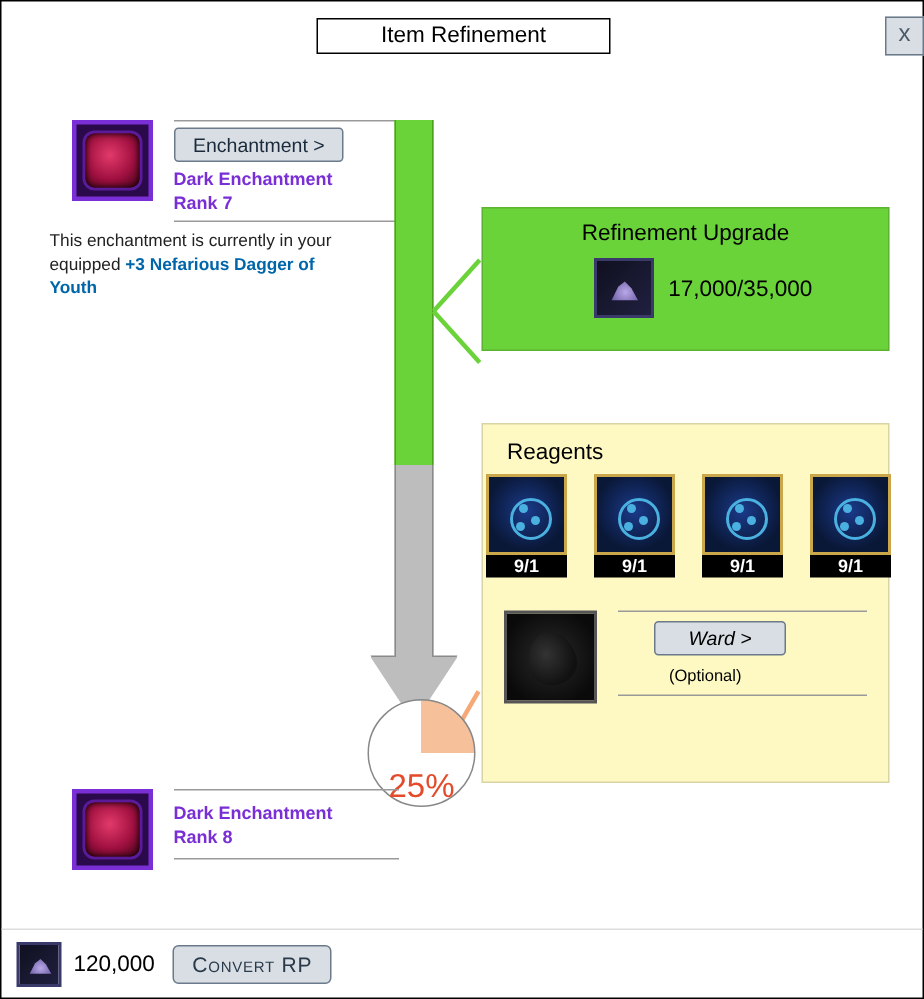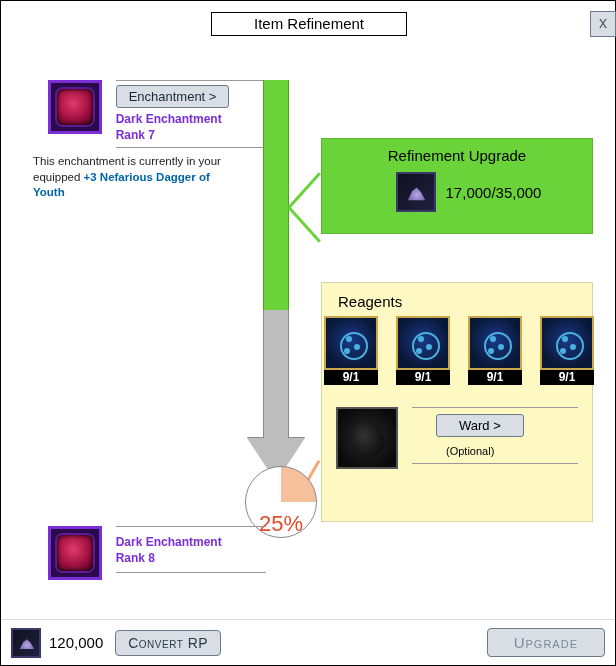--- a/index.html
+++ b/index.html
@@ -257,20 +257,21 @@
   .ward-right .ench-line { margin-bottom: 6px; }
   .ward-btn {
     display: inline-block;
     background: #d8dee4;
     border: 1px solid #6a7a8a;
     border-radius: 3px;
     padding: 3px 22px;
     font-size: 13px;
     cursor: pointer;
     margin-left: 24px;
+    font-style: italic;
   }
   .ward-opt {
     font-size: 11px;
     margin: 8px 0 6px 34px;
   }
 
   
   .footer {
     position: absolute;
     left: 0; right: 0; bottom: 0;
@@ -414,16 +415,15 @@
       </span>
     </div>
 
   </div>
 
   <div class="footer">
     <div class="foot-powder"></div>
     <div class="foot-amount">120,000</div>
     <div class="foot-btn">Convert RP</div>
     <div class="spacer"></div>
-    <div class="upgrade-btn">Upgrade</div>
   </div>
 
 </div>
 
 </body></html>

